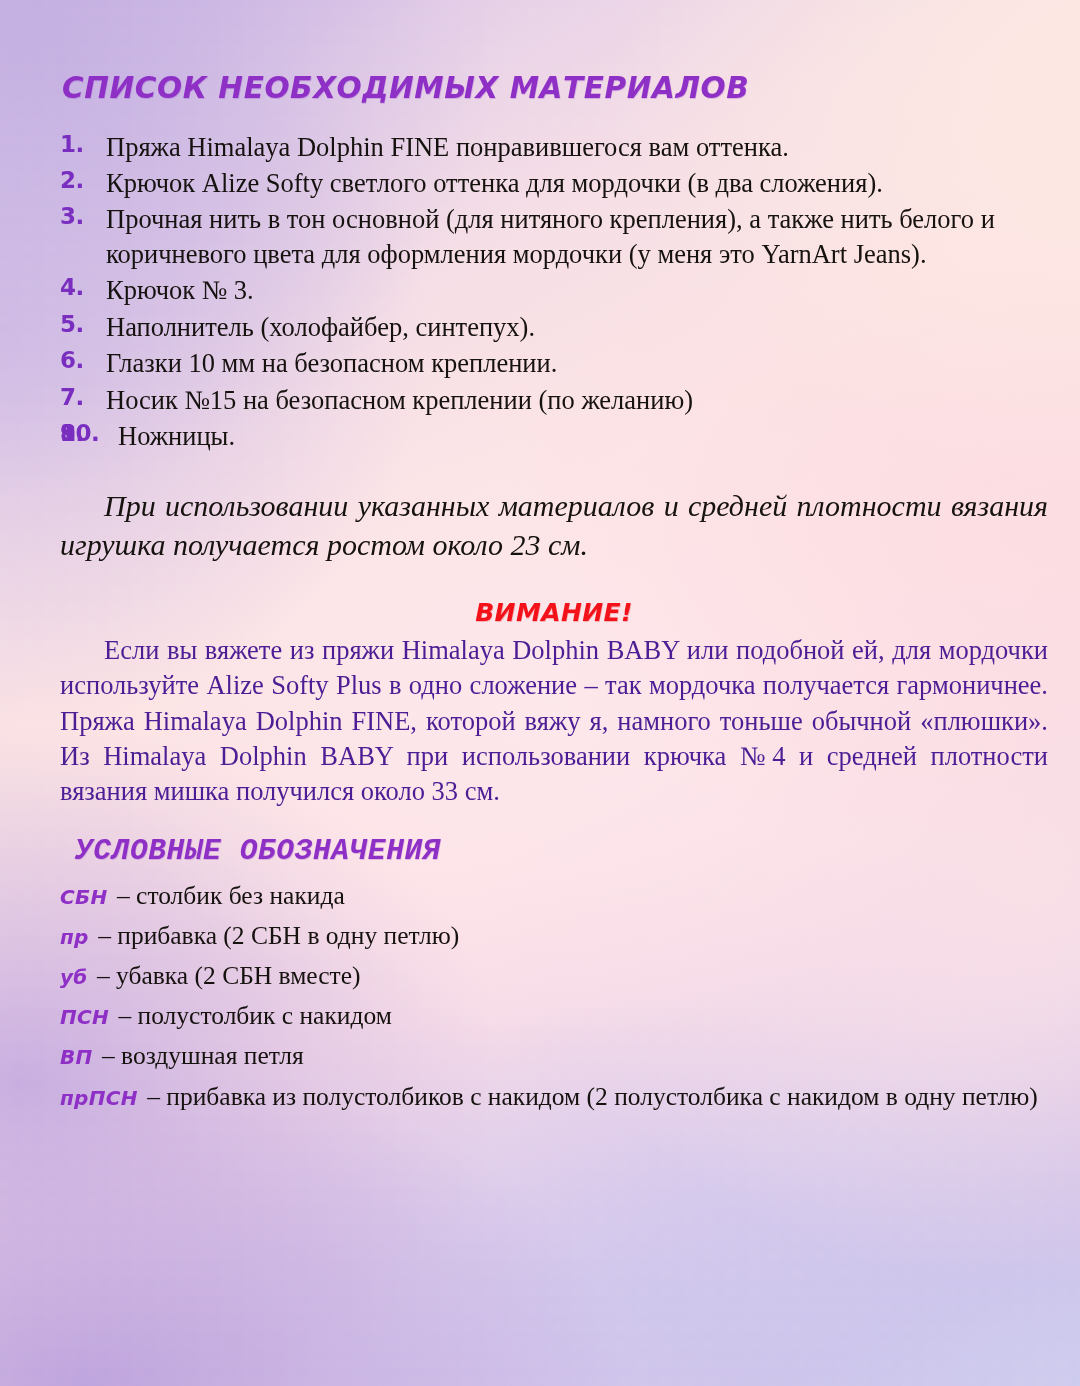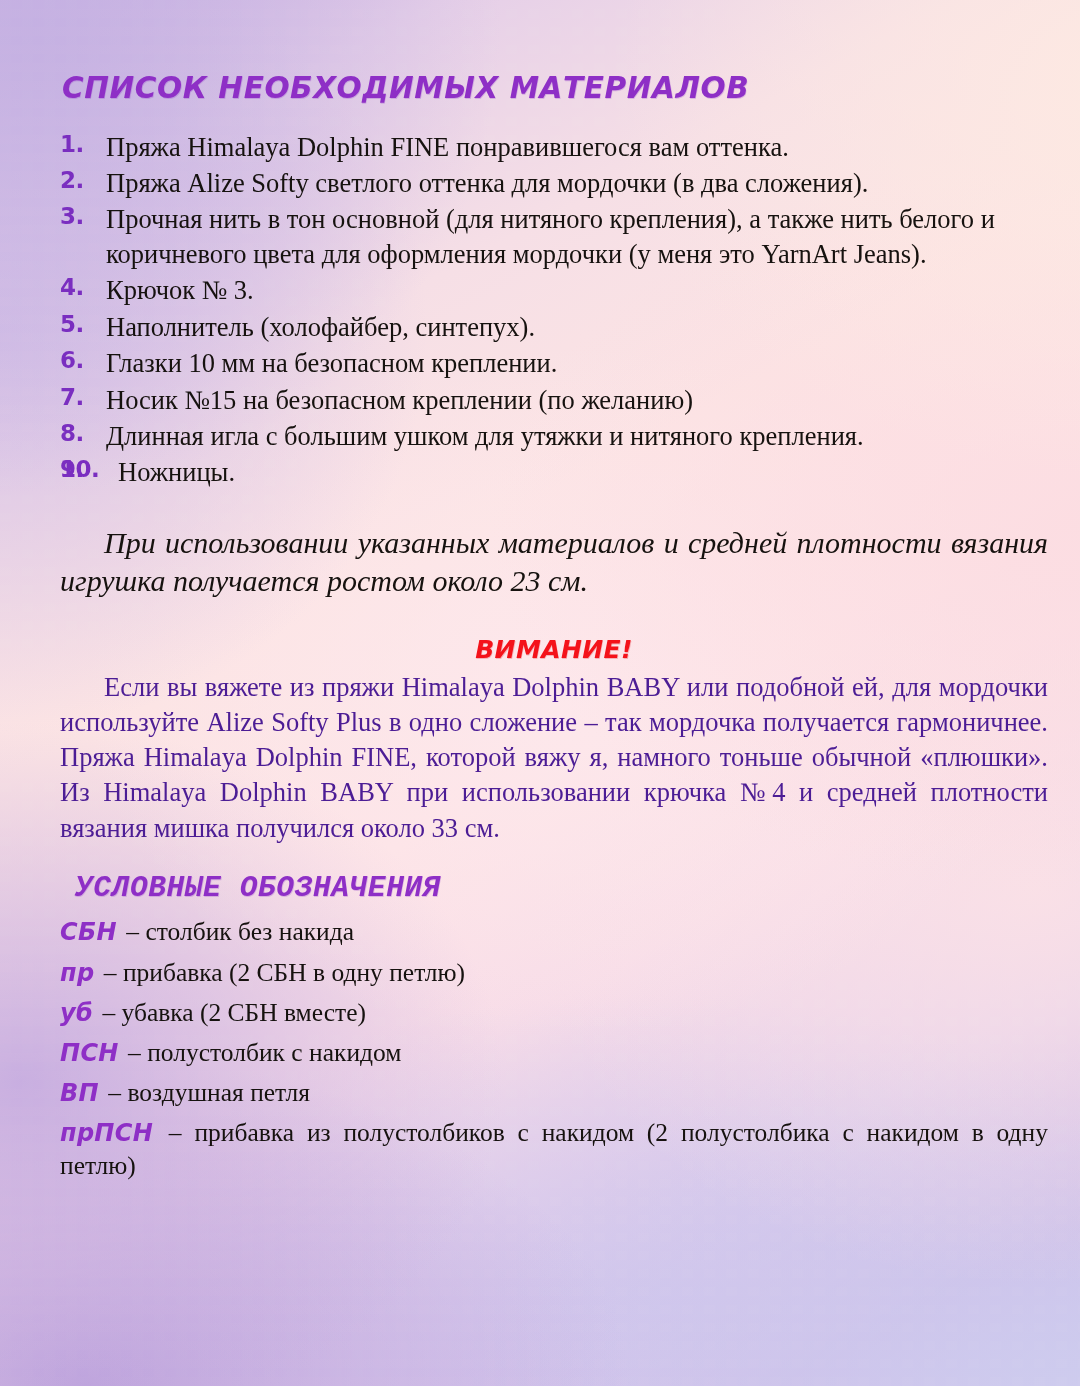--- a/index.html
+++ b/index.html
@@ -150,21 +150,21 @@
     color: #16120f;
     margin-bottom: 7px;
     text-align: justify;
     font-family: "Liberation Serif", "DejaVu Serif", serif;
   }
   #symbols-list li .abbr {
     font-family: "DejaVu Sans", "Liberation Sans", sans-serif;
     font-weight: bold;
     font-style: italic;
     color: #8e2fc6;
-    font-size: 24px;
+    font-size: 20px;
     letter-spacing: 0.3px;
     margin-right: 3px;
   }
   #symbols-list li .def { white-space: normal; }
 </style>
 </head>
 <body>
 
 <div id="bg-layer"></div>
 <div id="bg-noise"></div>
@@ -173,21 +173,21 @@
 
   <h1 class="heading" id="materials-heading">СПИСОК НЕОБХОДИМЫХ МАТЕРИАЛОВ</h1>
 
   <ol id="materials-list">
     <li>
       <span class="num">1.</span>
       <span class="txt">Пряжа Himalaya Dolphin FINE понравившегося вам оттенка.</span>
     </li>
     <li>
       <span class="num">2.</span>
-      <span class="txt">Пряжа Alize Softy светлого оттенка для мордочки (в два сложения).</span>
+      <span class="txt">Крючок Alize Softy светлого оттенка для мордочки (в два сложения).</span>
     </li>
     <li>
       <span class="num">3.</span>
       <span class="txt">Прочная нить в тон основной (для нитяного крепления), а также нить белого и коричневого цвета для оформления мордочки (у меня это YarnArt Jeans).</span>
     </li>
     <li>
       <span class="num">4.</span>
       <span class="txt">Крючок № 3.</span>
     </li>
     <li>
@@ -197,21 +197,20 @@
     <li>
       <span class="num">6.</span>
       <span class="txt">Глазки 10 мм на безопасном креплении.</span>
     </li>
     <li>
       <span class="num">7.</span>
       <span class="txt">Носик №15 на безопасном креплении (по желанию)</span>
     </li>
     <li>
       <span class="num">8.</span>
-      <span class="txt">Длинная игла с большим ушком для утяжки и нитяного крепления.</span>
     </li>
     <li>
       <span class="num">9.</span>
     </li>
     <li class="wide">
       <span class="num">10.</span>
       <span class="txt">Ножницы.</span>
     </li>
   </ol>
 

